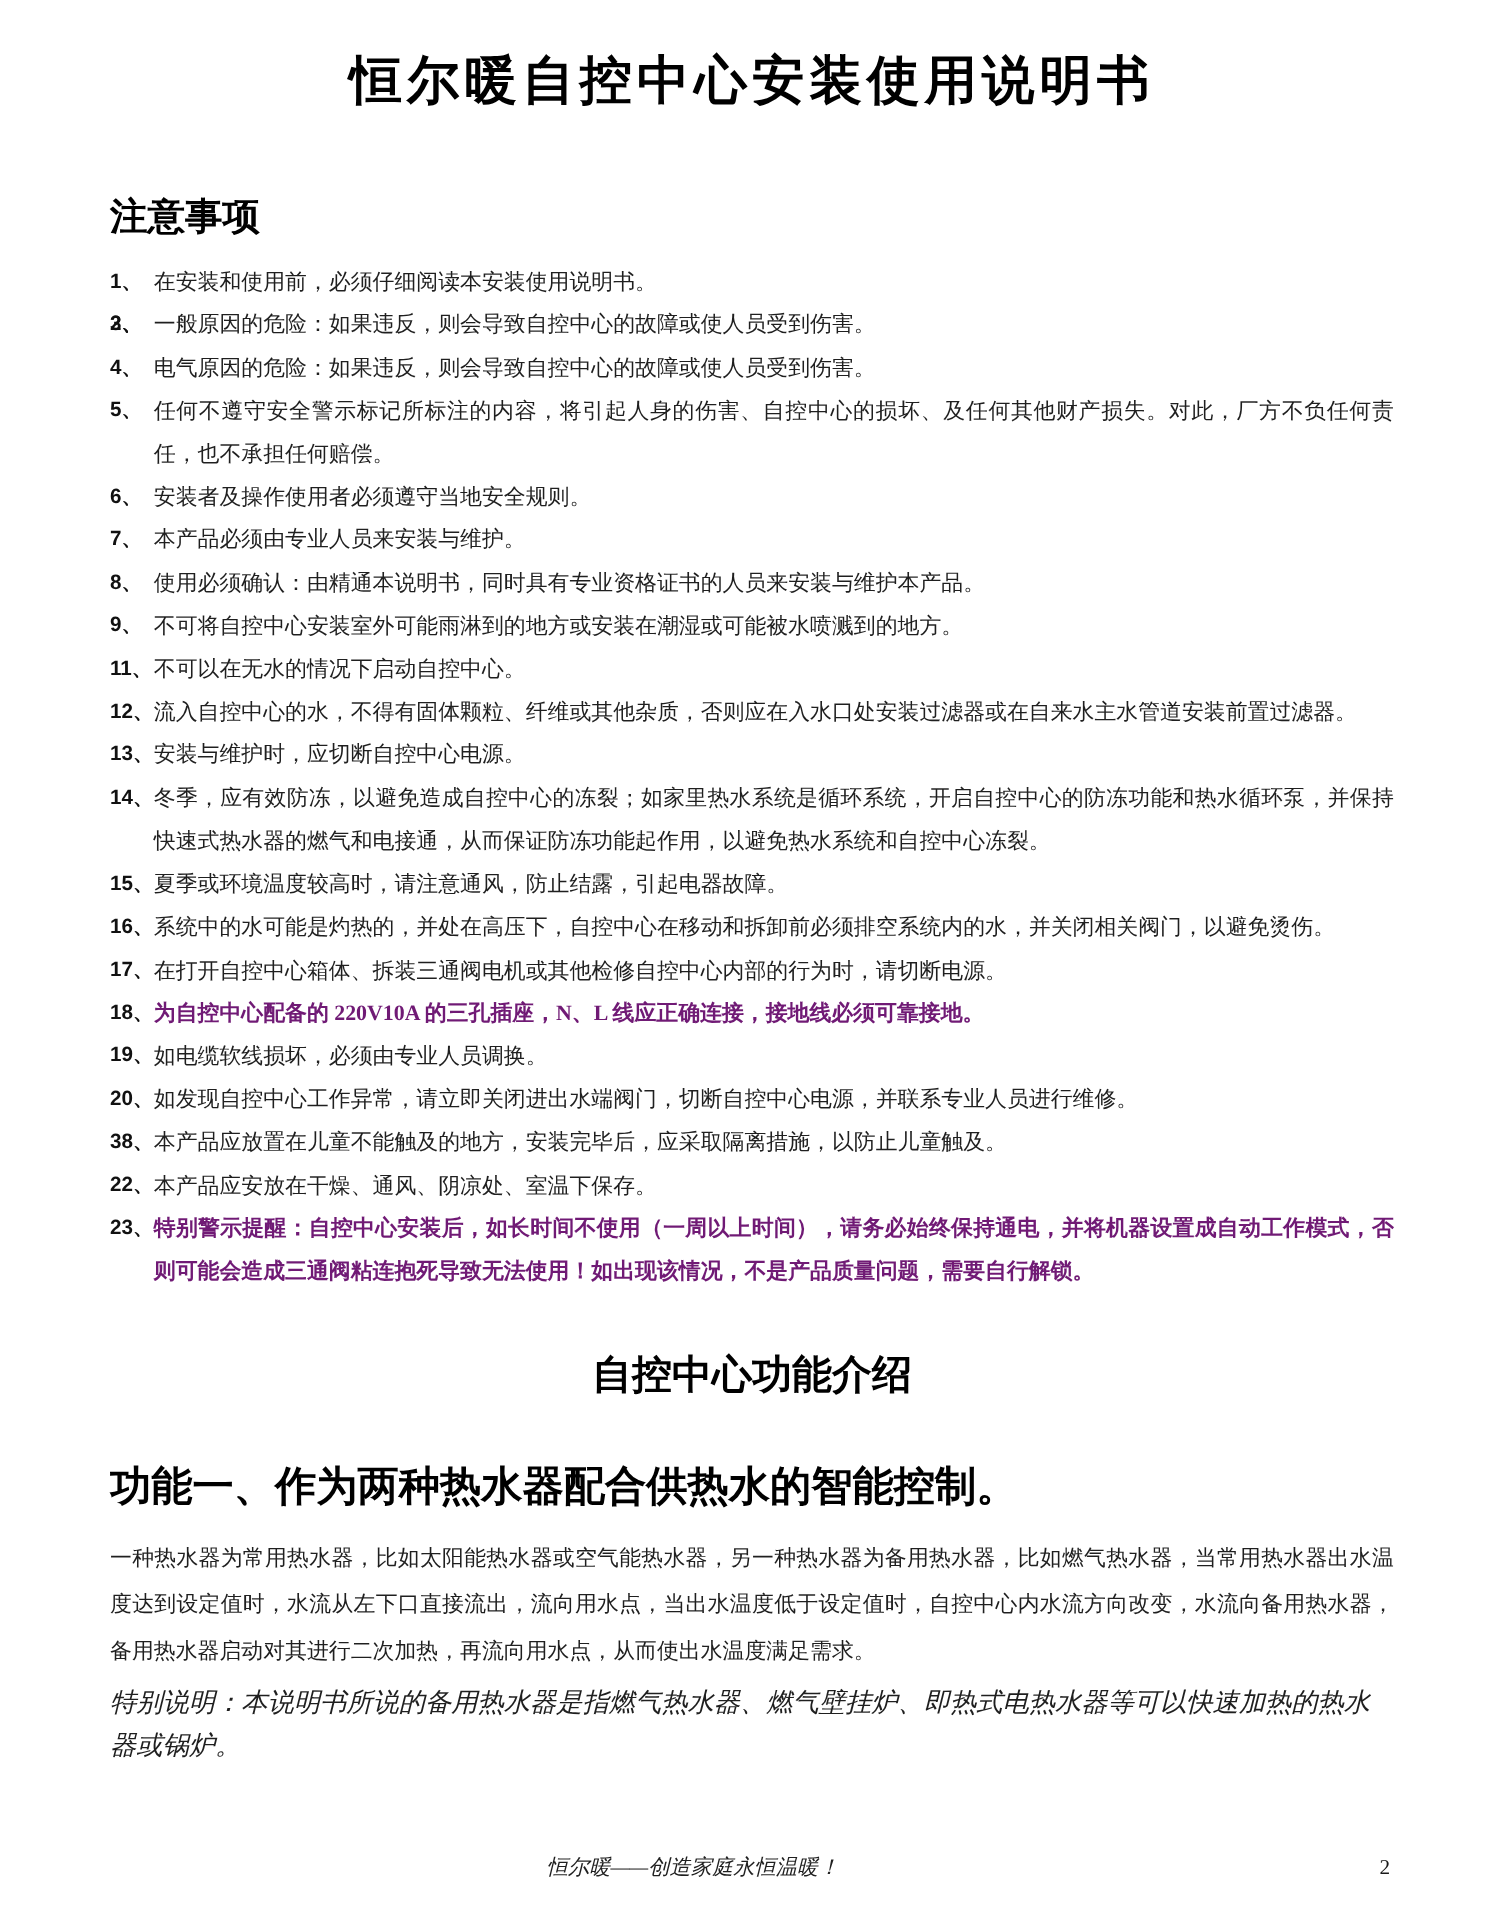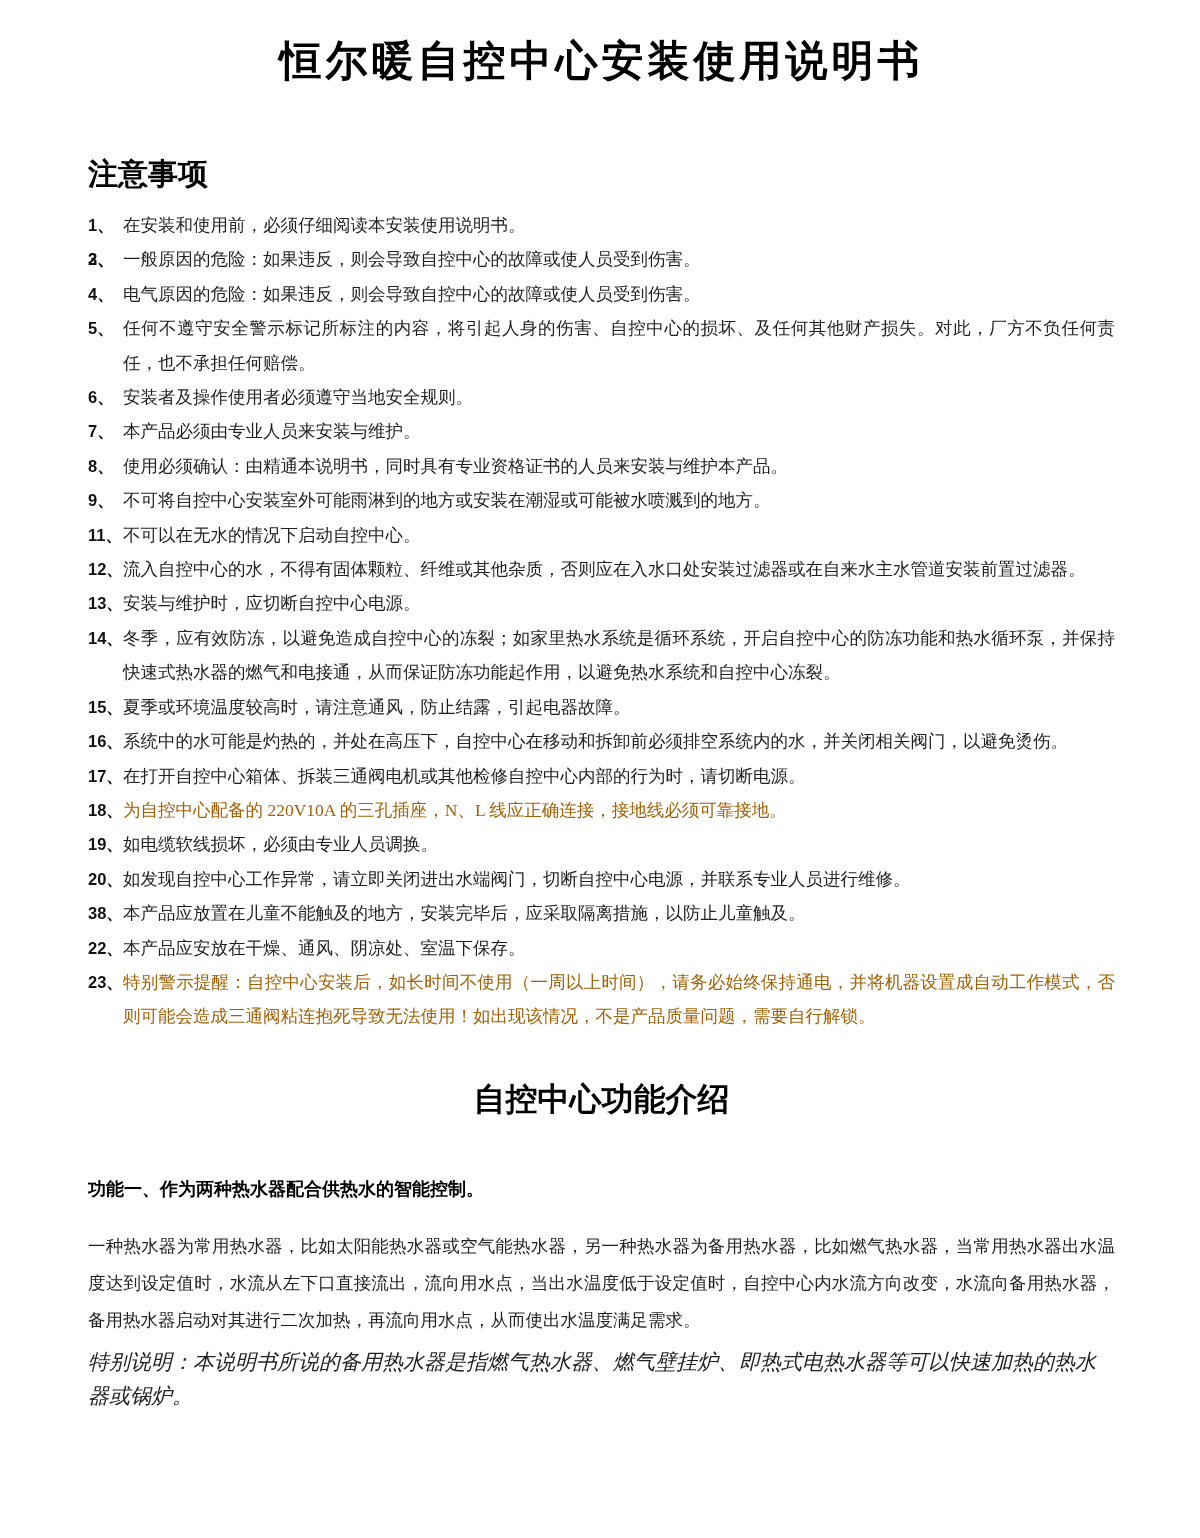--- a/index.html
+++ b/index.html
@@ -19,21 +19,21 @@
     box-sizing: border-box;
     width: 1200px;
     height: 1538px;
     padding: 38px 85px 0 88px;
     position: relative;
   }
   
   .doc-title {
     margin: 0;
     text-align: center;
-    font-family: Liberation Mono, monospace;
+    font-family: Liberation Sans, sans-serif;
     font-weight: 900;
     font-size: 42px;
     line-height: 52px;
     letter-spacing: 4px;
     color: #000000;
   }
   
   .h-precautions {
     margin: 66px 0 0 0;
     font-family: "Liberation Sans", "DejaVu Sans", sans-serif;
@@ -60,39 +60,39 @@
     left: 0;
     top: 0;
     font-family: "Liberation Sans", "DejaVu Sans", sans-serif;
     font-weight: bold;
     font-size: 16.5px;
     line-height: 34.4px;
     color: #111111;
     white-space: nowrap;
   }
   .item.bold .txt {
-    font-weight: normal;
-    color: #a16207;
+    font-weight: bold;
+    color: #701a75;
   }
   
   .h-functions {
     margin: 46px 0 0 0;
     font-family: "Liberation Sans", "DejaVu Sans", sans-serif;
     font-weight: 900;
     font-size: 32px;
     line-height: 38px;
     color: #000000;
     text-align: center;
   }
   
   .h-function-one {
     margin: 56px 0 0 0;
     font-family: "Liberation Sans", "DejaVu Sans", sans-serif;
     font-weight: 900;
-    font-size: 18px;
+    font-size: 33px;
     line-height: 30px;
     color: #000000;
   }
   .body-paragraph {
     margin: 24px 0 0 0;
     font-size: 17.5px;
     line-height: 37px;
     text-align: justify;
     text-justify: inter-ideograph;
     color: #1f1f1f;
@@ -252,14 +252,18 @@
 </div>
 
   <h2 class="h-functions">自控中心功能介绍</h2>
 
   <h3 class="h-function-one">功能一、作为两种热水器配合供热水的智能控制。</h3>
 
   <p class="body-paragraph">一种热水器为常用热水器，比如太阳能热水器或空气能热水器，另一种热水器为备用热水器，比如燃气热水器，当常用热水器出水温度达到设定值时，水流从左下口直接流出，流向用水点，当出水温度低于设定值时，自控中心内水流方向改变，水流向备用热水器，备用热水器启动对其进行二次加热，再流向用水点，从而使出水温度满足需求。</p>
 
   <p class="special-note">特别说明：本说明书所说的备用热水器是指燃气热水器、燃气壁挂炉、即热式电热水器等可以快速加热的热水器或锅炉。</p>
 
+  <div class="footer">
+    <div class="footer-slogan">恒尔暖——创造家庭永恒温暖！</div>
+    <div class="page-number">2</div>
+  </div>
 
 </div>
 
 </body></html>

